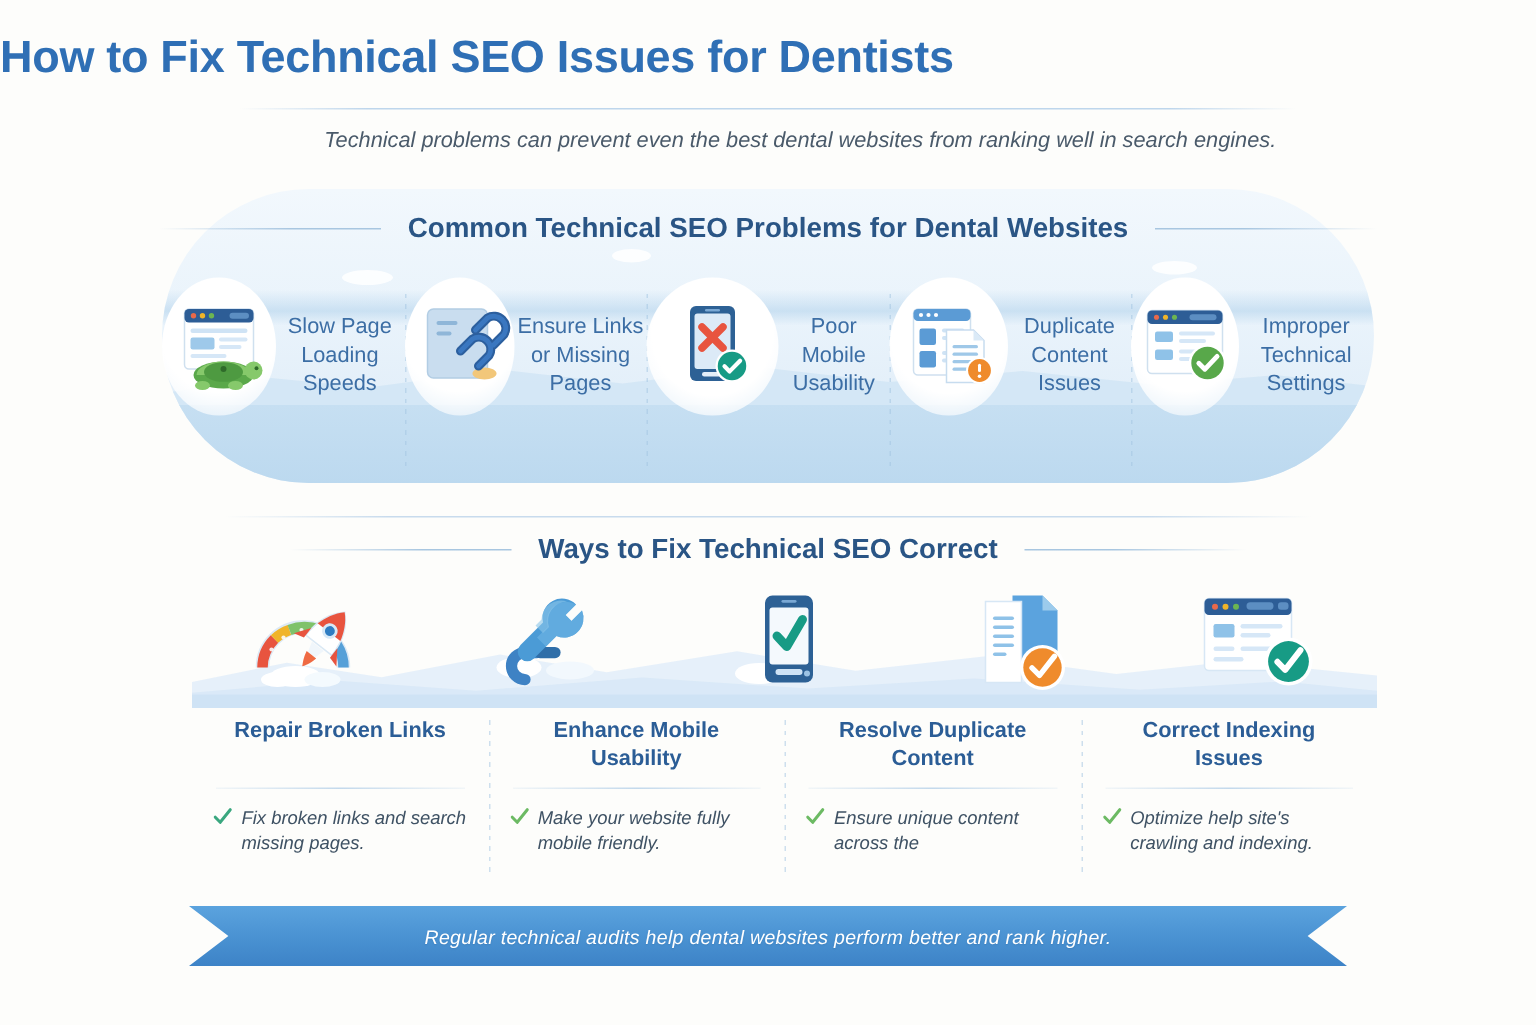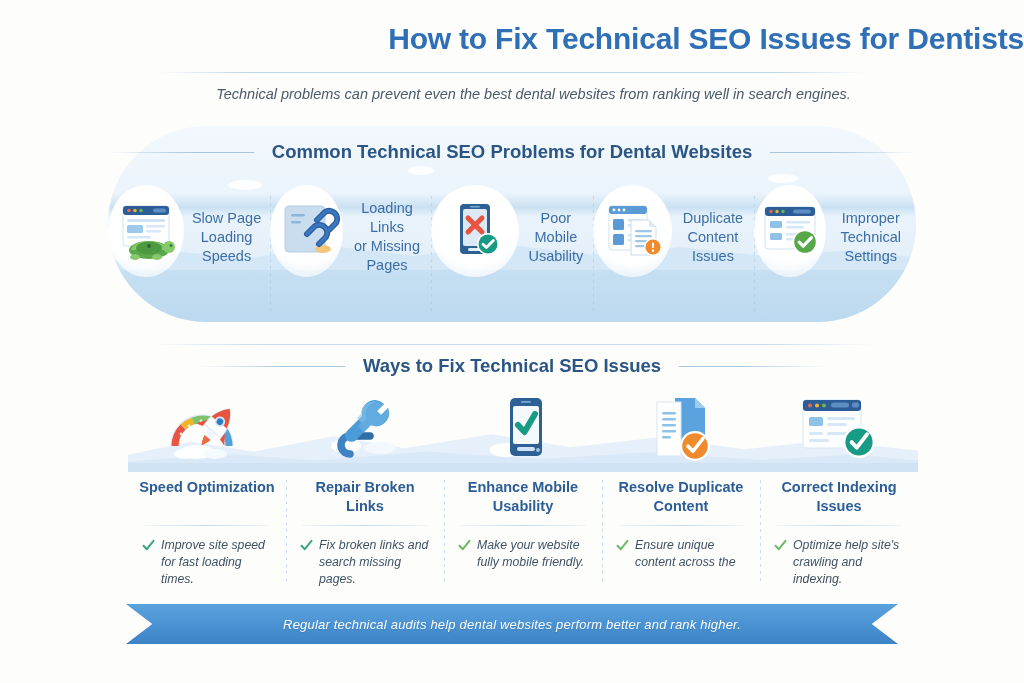--- a/index.html
+++ b/index.html
@@ -7,21 +7,21 @@
     width:1024px; height:683px; overflow:hidden;
     background:#fdfdfb;
     font-family:"Liberation Sans", sans-serif;
     position:relative;
   }
   .page { position:absolute; inset:0; }
 
   
   .title {
     position:absolute; left:0; right:0; top:22px;
-    text-align:right;
+    text-align:left;
     font-size:30px; font-weight:bold;
     color:#2f6fb5; letter-spacing:-0.2px;
   }
   .title-rule {
     position:absolute; left:160px; right:160px; top:72px;
     height:1px;
     background:linear-gradient(90deg,rgba(190,214,236,0) 0%,#bed6ec 12%,#bed6ec 88%,rgba(190,214,236,0) 100%);
   }
   .subtitle {
     position:absolute; left:0; right:0; top:86px;
@@ -232,21 +232,21 @@
             <path d="M36 34 L44 26 a8 8 0 0 1 11 11 L48 44"></path>
             <path d="M46 20 L54 12 a8 8 0 0 1 11 11 L58 30"></path>
           </g>
           <g stroke="#3a77c0" stroke-width="3.2" fill="none" stroke-linecap="round">
             <path d="M36 34 L44 26 a8 8 0 0 1 11 11 L48 44"></path>
             <path d="M46 20 L54 12 a8 8 0 0 1 11 11 L58 30"></path>
           </g>
         </svg>
       </div>
       <div class="cap1">
-        <div>Loading Links</div>
+        <div>Ensure Links</div>
         <div>or Missing Pages</div>
       </div>
     </div>
 
     <div class="cell1">
       <div class="disc">
         <svg width="70" height="62" viewBox="0 0 70 62">
           <rect x="20" y="4" width="30" height="50" rx="4" fill="#2d6195"></rect>
           <rect x="23" y="9" width="24" height="37" rx="2" fill="#dceaf7"></rect>
           <rect x="30" y="6" width="10" height="1.6" rx=".8" fill="#7aa8d4"></rect>
@@ -325,21 +325,21 @@
         <div>Technical Settings</div>
       </div>
     </div>
 
   </div>
 
   <div class="mid-rule"></div>
 
   <div class="sec-head" id="head2">
     <span class="line"></span>
-    <span class="txt">Ways to Fix Technical SEO Issues</span>
+    <span class="txt">Ways to Fix Technical SEO Correct</span>
     <span class="line r"></span>
   </div>
 
   <div class="panel2">
     <div class="p2-hill"></div>
     <div class="p2-hill2"></div>
     <div class="p2-base"></div>
   </div>
 
   <div class="row2icons">
@@ -448,35 +448,20 @@
           <circle cx="64" cy="54" r="13.6" fill="#179b85"></circle>
           <path d="M56.6 54.2 l5.2 5.4 L72 46.4" stroke="#fff" stroke-width="4" fill="none" stroke-linecap="round" stroke-linejoin="round"></path>
         </svg>
       </span>
     </div>
 
   </div>
 
   <div class="row2">
 
-    <div class="cell2">
-      <div class="c2-title">
-        <div>Speed Optimization</div>
-        <div></div>
-      </div>
-      <div class="c2-rule"></div>
-      <div class="c2-item">
-        <span class="tick">
-          <svg width="13" height="13" viewBox="0 0 13 13">
-              <path d="M1.5 6.8 L4.8 10.2 L11.5 1.8" stroke="#3aa77f" stroke-width="2" fill="none" stroke-linecap="round" stroke-linejoin="round"></path>
-            </svg>
-        </span>
-        <span class="c2-text">Improve site speed for fast loading times.</span>
-      </div>
-    </div>
 
     <div class="cell2">
       <div class="c2-title">
         <div>Repair Broken Links</div>
         <div></div>
       </div>
       <div class="c2-rule"></div>
       <div class="c2-item">
         <span class="tick">
           <svg width="13" height="13" viewBox="0 0 13 13">

